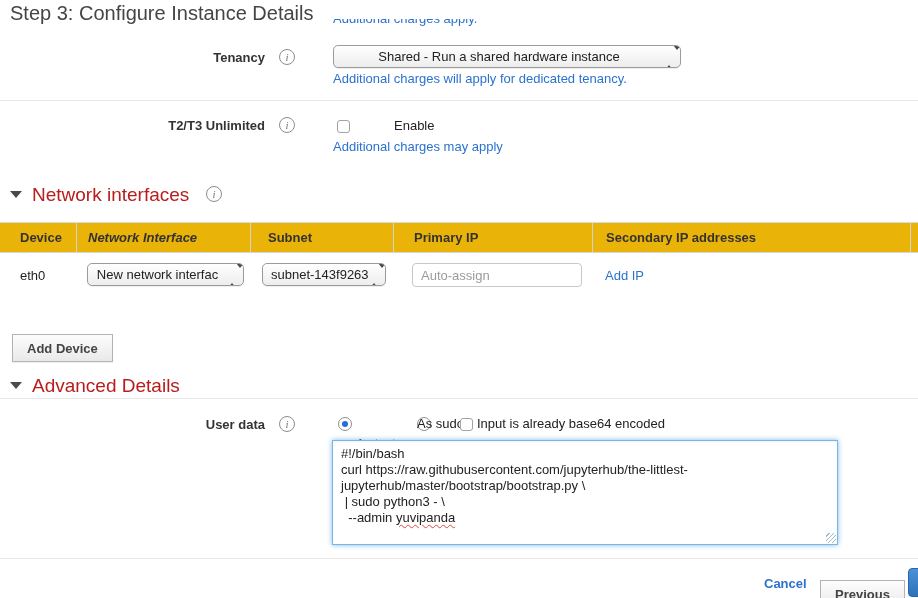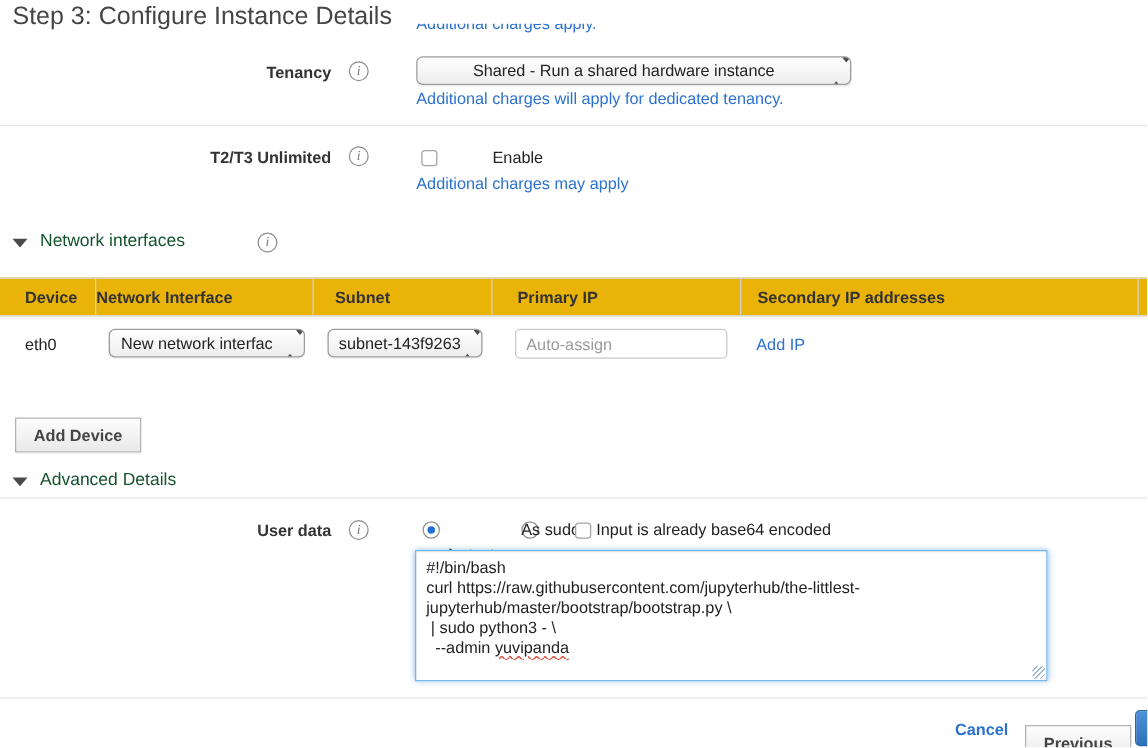--- a/index.html
+++ b/index.html
@@ -45,21 +45,21 @@
   .cb { width:13px; height:13px; border:1px solid #a3a3a3; border-radius:3px; background:#fff;
     display:inline-block; cursor:pointer; }
   .radio { width:14px; height:14px; border:1px solid #8f8f8f; border-radius:50%; background:#fff;
     display:inline-block; position:relative; cursor:pointer; }
   .radio.checked::after { content:""; position:absolute; left:3px; top:3px; width:6px; height:6px;
     border-radius:50%; background:#1f6fd6; }
 
   
   .section-tri { width:0; height:0; border-left:6px solid transparent; border-right:6px solid transparent;
     border-top:7px solid #4a4a4a; cursor:pointer; }
-  .section-title { font-size:14px; color:#14532d; }
+  .section-title { font-size:19px; color:#b91c1c; }
 
   
   #ni-table-header { left:0; top:222px; width:918px; height:31px; background:#eab308;
     border-top:1px solid #dadada; border-bottom:1px solid #d6d6d6; }
   .th { position:absolute; top:0; height:100%; font-weight:bold; color:#333;
     line-height:29px; border-left:1px solid #d2d2d2; overflow:hidden; white-space:nowrap; }
   .th.first { border-left:none; }
 
   
   .btn-gray { background:linear-gradient(#fdfdfd,#e9e9e9); border:1px solid #b3b3b3; border-radius:0;
@@ -110,21 +110,21 @@
   <a class="abs link" style="left:333px; top:139px;">Additional charges may apply</a>
 
   
   <div class="abs section-tri" style="left:10px; top:191px;"></div>
   <div class="abs section-title" style="left:32px; top:184px;">Network interfaces</div>
   <span class="abs info-icon" style="left:206px; top:186px;">i</span>
 
   
   <div id="ni-table-header" class="abs">
     <div class="th first" style="left:0; width:76px; padding-left:20px;">Device</div>
-    <div class="th" style="left:76px; width:174px; ">Network Interface</div>
+    <div class="th" style="left:76px; width:174px; padding-left:11px;font-style:italic;">Network Interface</div>
     <div class="th" style="left:393px; width:199px; padding-left:20px;">Primary IP</div>
     <div class="th" style="left:250px; width:143px; padding-left:17px;">Subnet</div>
     <div class="th" style="left:592px; width:318px; padding-left:13px;">Secondary IP addresses</div>
     <div class="th" style="left:910px; width:8px;"></div>
   </div>
 
   
   <div class="abs" style="left:20px; top:268px;">eth0</div>
   <div class="abs sel" style="left:87px; top:263px; width:157px;">
     <span>New network interfac</span>

